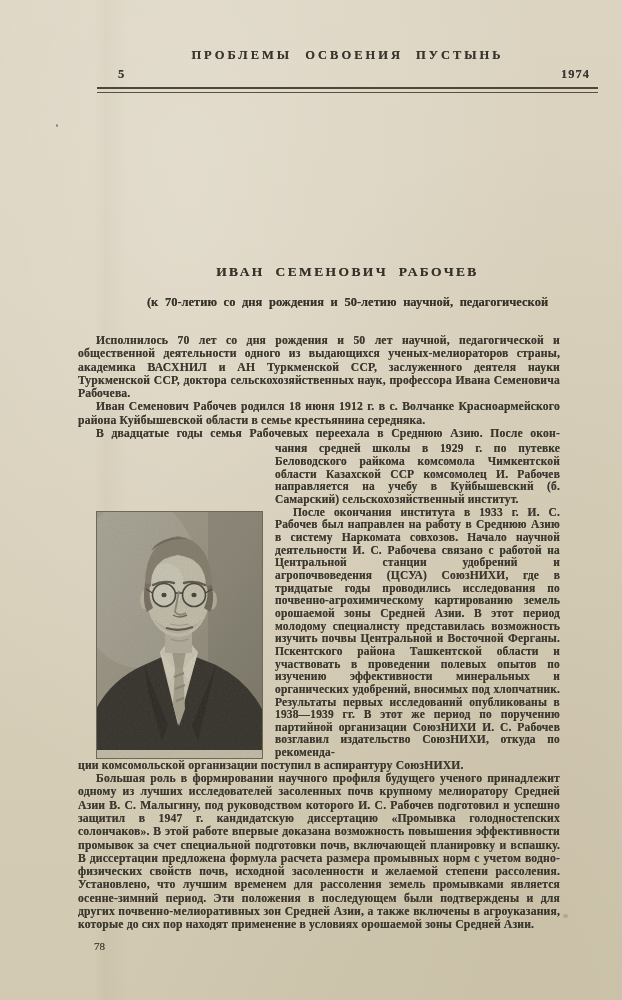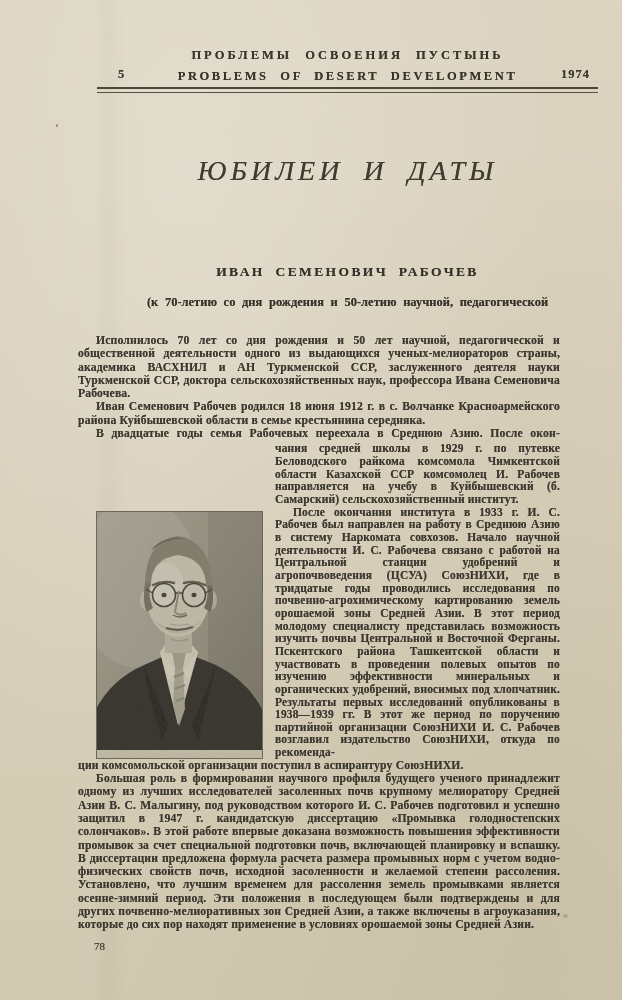--- a/index.html
+++ b/index.html
@@ -62,27 +62,25 @@
   <div class="edge-right"></div>
   <div class="page-curl"></div>
   <div class="page-curl2"></div>
   <div class="speck speck1"></div>
   <div class="speck speck2"></div>
 
   <div class="header ink">
     <div class="h-ru">ПРОБЛЕМЫ ОСВОЕНИЯ ПУСТЫНЬ</div>
     <div class="h-row">
       <span class="h-num">5</span>
-      <span class="h-en">PROBLEMS OF DESERT DEVELOPMENT</span>
       <span class="h-year">1974</span>
     </div>
     <div class="rule"></div>
   </div>
 
-  <div class="section-heading ink">ЮБИЛЕИ И ДАТЫ</div>
 
   <div class="article-head ink">
     <div class="a-title">ИВАН СЕМЕНОВИЧ РАБОЧЕВ</div>
     <div class="a-sub">
       <div>(к 70-летию со дня рождения и 50-летию научной, педагогической</div>
     </div>
   </div>
 
   <div class="body-text ink">
     <p class="indent">Исполнилось 70 лет со дня рождения и 50 лет научной, педагогической и общественной деятельности одного из выдающихся ученых-мелиораторов страны, академика ВАСХНИЛ и АН Туркменской ССР, заслуженного деятеля науки Туркменской ССР, доктора сельскохозяйственных наук, профессора Ивана Семеновича Рабочева.</p>

